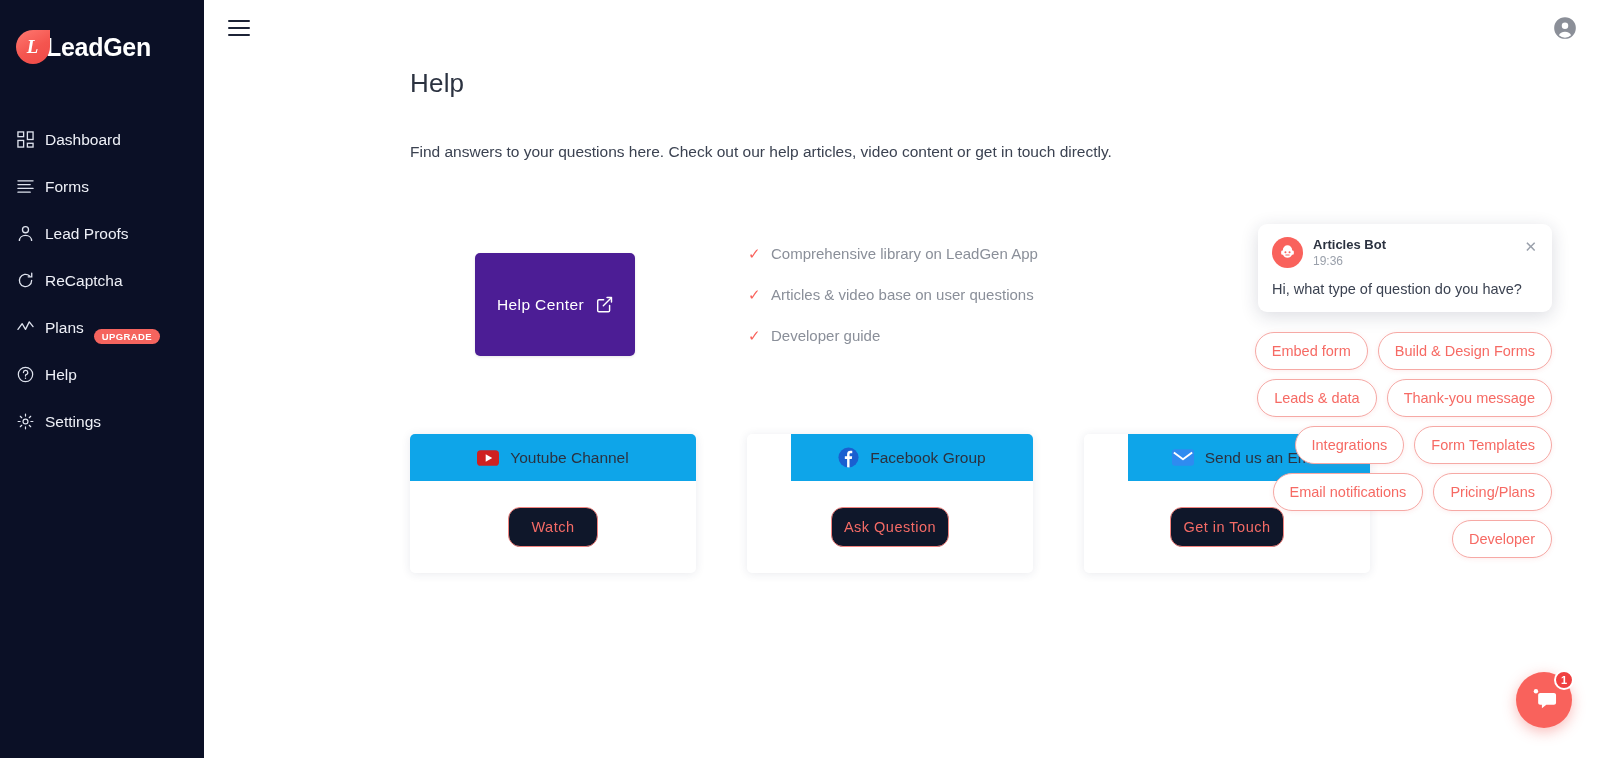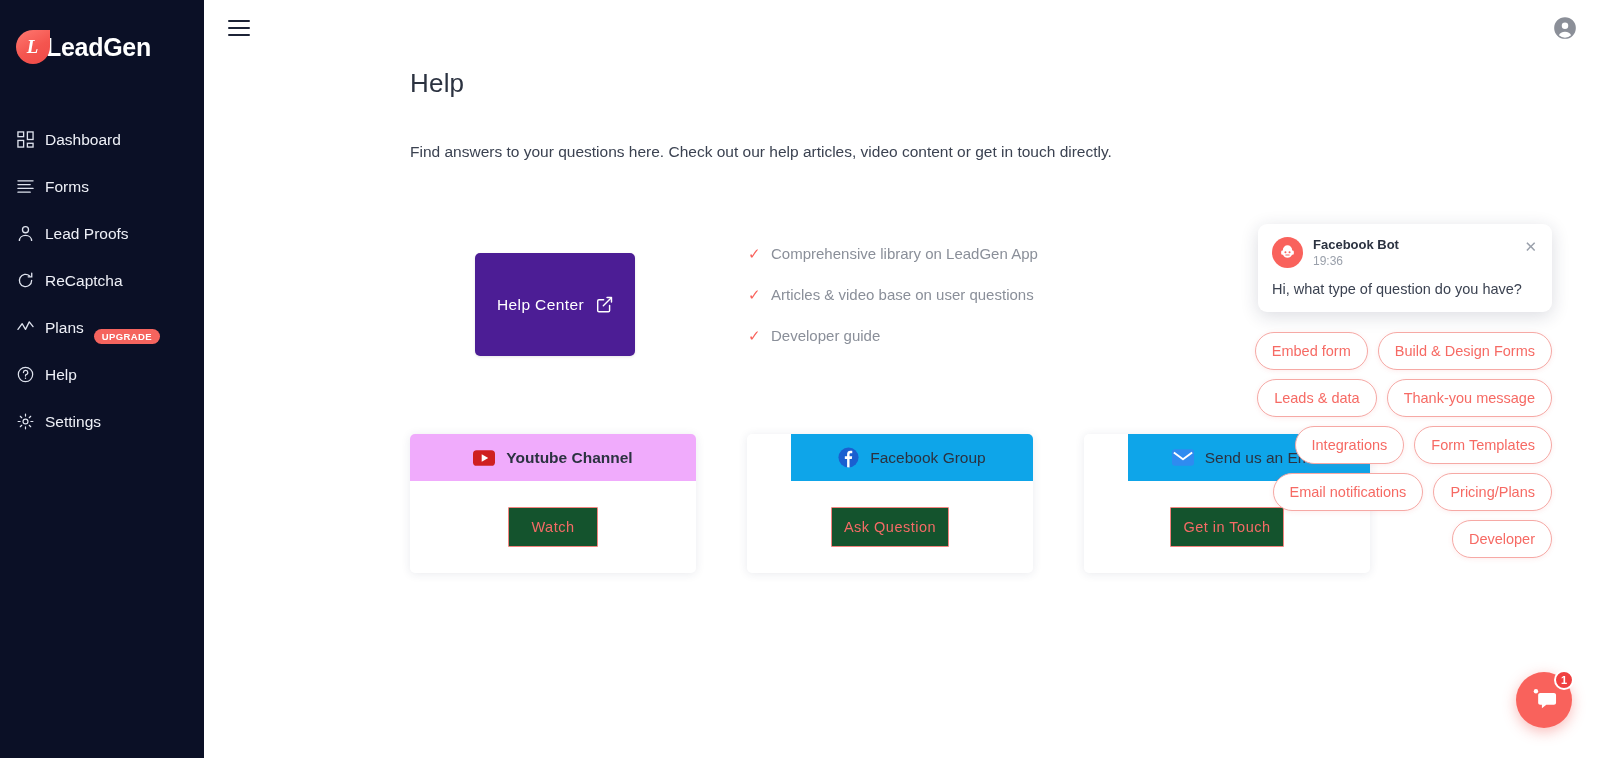--- a/index.html
+++ b/index.html
@@ -78,28 +78,28 @@
   
   .cards { display: flex; gap: 51px; margin-top: 78px; }
   .card {
     width: 286px; background: #fff; border-radius: 5px;
     box-shadow: 0 1px 10px rgba(40,50,90,.10); overflow: hidden;
   }
   .card-head {
     height: 47px; display: flex; align-items: center; justify-content: center; gap: 11px;
     font-size: 15.5px; color: #2b3240;
   }
-  .card-head.pink { background: #f0abfc; font-weight: bold; }
+  .card-head.pink { background: #0ea5e9; }
   .card-head.blue { background: #0ea5e9; margin-left: 44px; }
   .card-head .ico { display: flex; align-items: center; }
   .card-body { height: 92px; display: flex; align-items: center; justify-content: center; }
   .btn-outline {
-    background: #14532d; border: 1px solid #f2837e; color: #f56b66;
+    background: #0f172a; border: 1px solid #f2837e; color: #f56b66;
     font-size: 14.5px; padding: 11px 12px; cursor: pointer; letter-spacing: .5px;
-    border-radius: 1px; min-width: 90px;
+    border-radius: 12px; min-width: 90px;
   }
 
   
   .chat-layer { position: absolute; right: 0; top: 0; width: 360px; height: 758px; pointer-events: none; }
   .bot-card {
     position: absolute; right: 48px; top: 224px; width: 294px;
     background: #fff; border-radius: 9px; box-shadow: 0 4px 18px rgba(30,40,70,.16);
     padding: 13px 14px 15px 14px; pointer-events: auto;
   }
   .bot-top { display: flex; align-items: flex-start; gap: 10px; }
@@ -336,21 +336,21 @@
         <div class="bot-top">
           <div class="bot-avatar">
             <svg width="19" height="19" viewBox="0 0 24 24" fill="#ffffff">
               <path d="M4 11a1.6 1.6 0 0 1 1.6-1.6h.5v-.6a5.9 5.9 0 0 1 11.8 0v.6h.5A1.6 1.6 0 0 1 20 11v2.2a1.6 1.6 0 0 1-1.6 1.6h-.7A6.2 6.2 0 0 1 12 18.6a6.2 6.2 0 0 1-5.7-3.8h-.7A1.6 1.6 0 0 1 4 13.2z"></path>
               <circle cx="9.4" cy="11.6" r="1.25" fill="#f9625c"></circle>
               <circle cx="14.6" cy="11.6" r="1.25" fill="#f9625c"></circle>
               <rect x="9.2" y="14.4" width="5.6" height="1.4" rx=".7" fill="#f9625c"></rect>
             </svg>
           </div>
           <div class="bot-meta">
-            <div class="bot-name">Facebook Bot</div>
+            <div class="bot-name">Articles Bot</div>
             <div class="bot-time">19:36</div>
           </div>
           <div class="bot-close">✕</div>
         </div>
         <div class="bot-msg">Hi, what type of question do you have?</div>
       </div>
 
       <div class="chips">
         <button class="chip">Embed form</button>
         <button class="chip">Build &amp; Design Forms</button>

